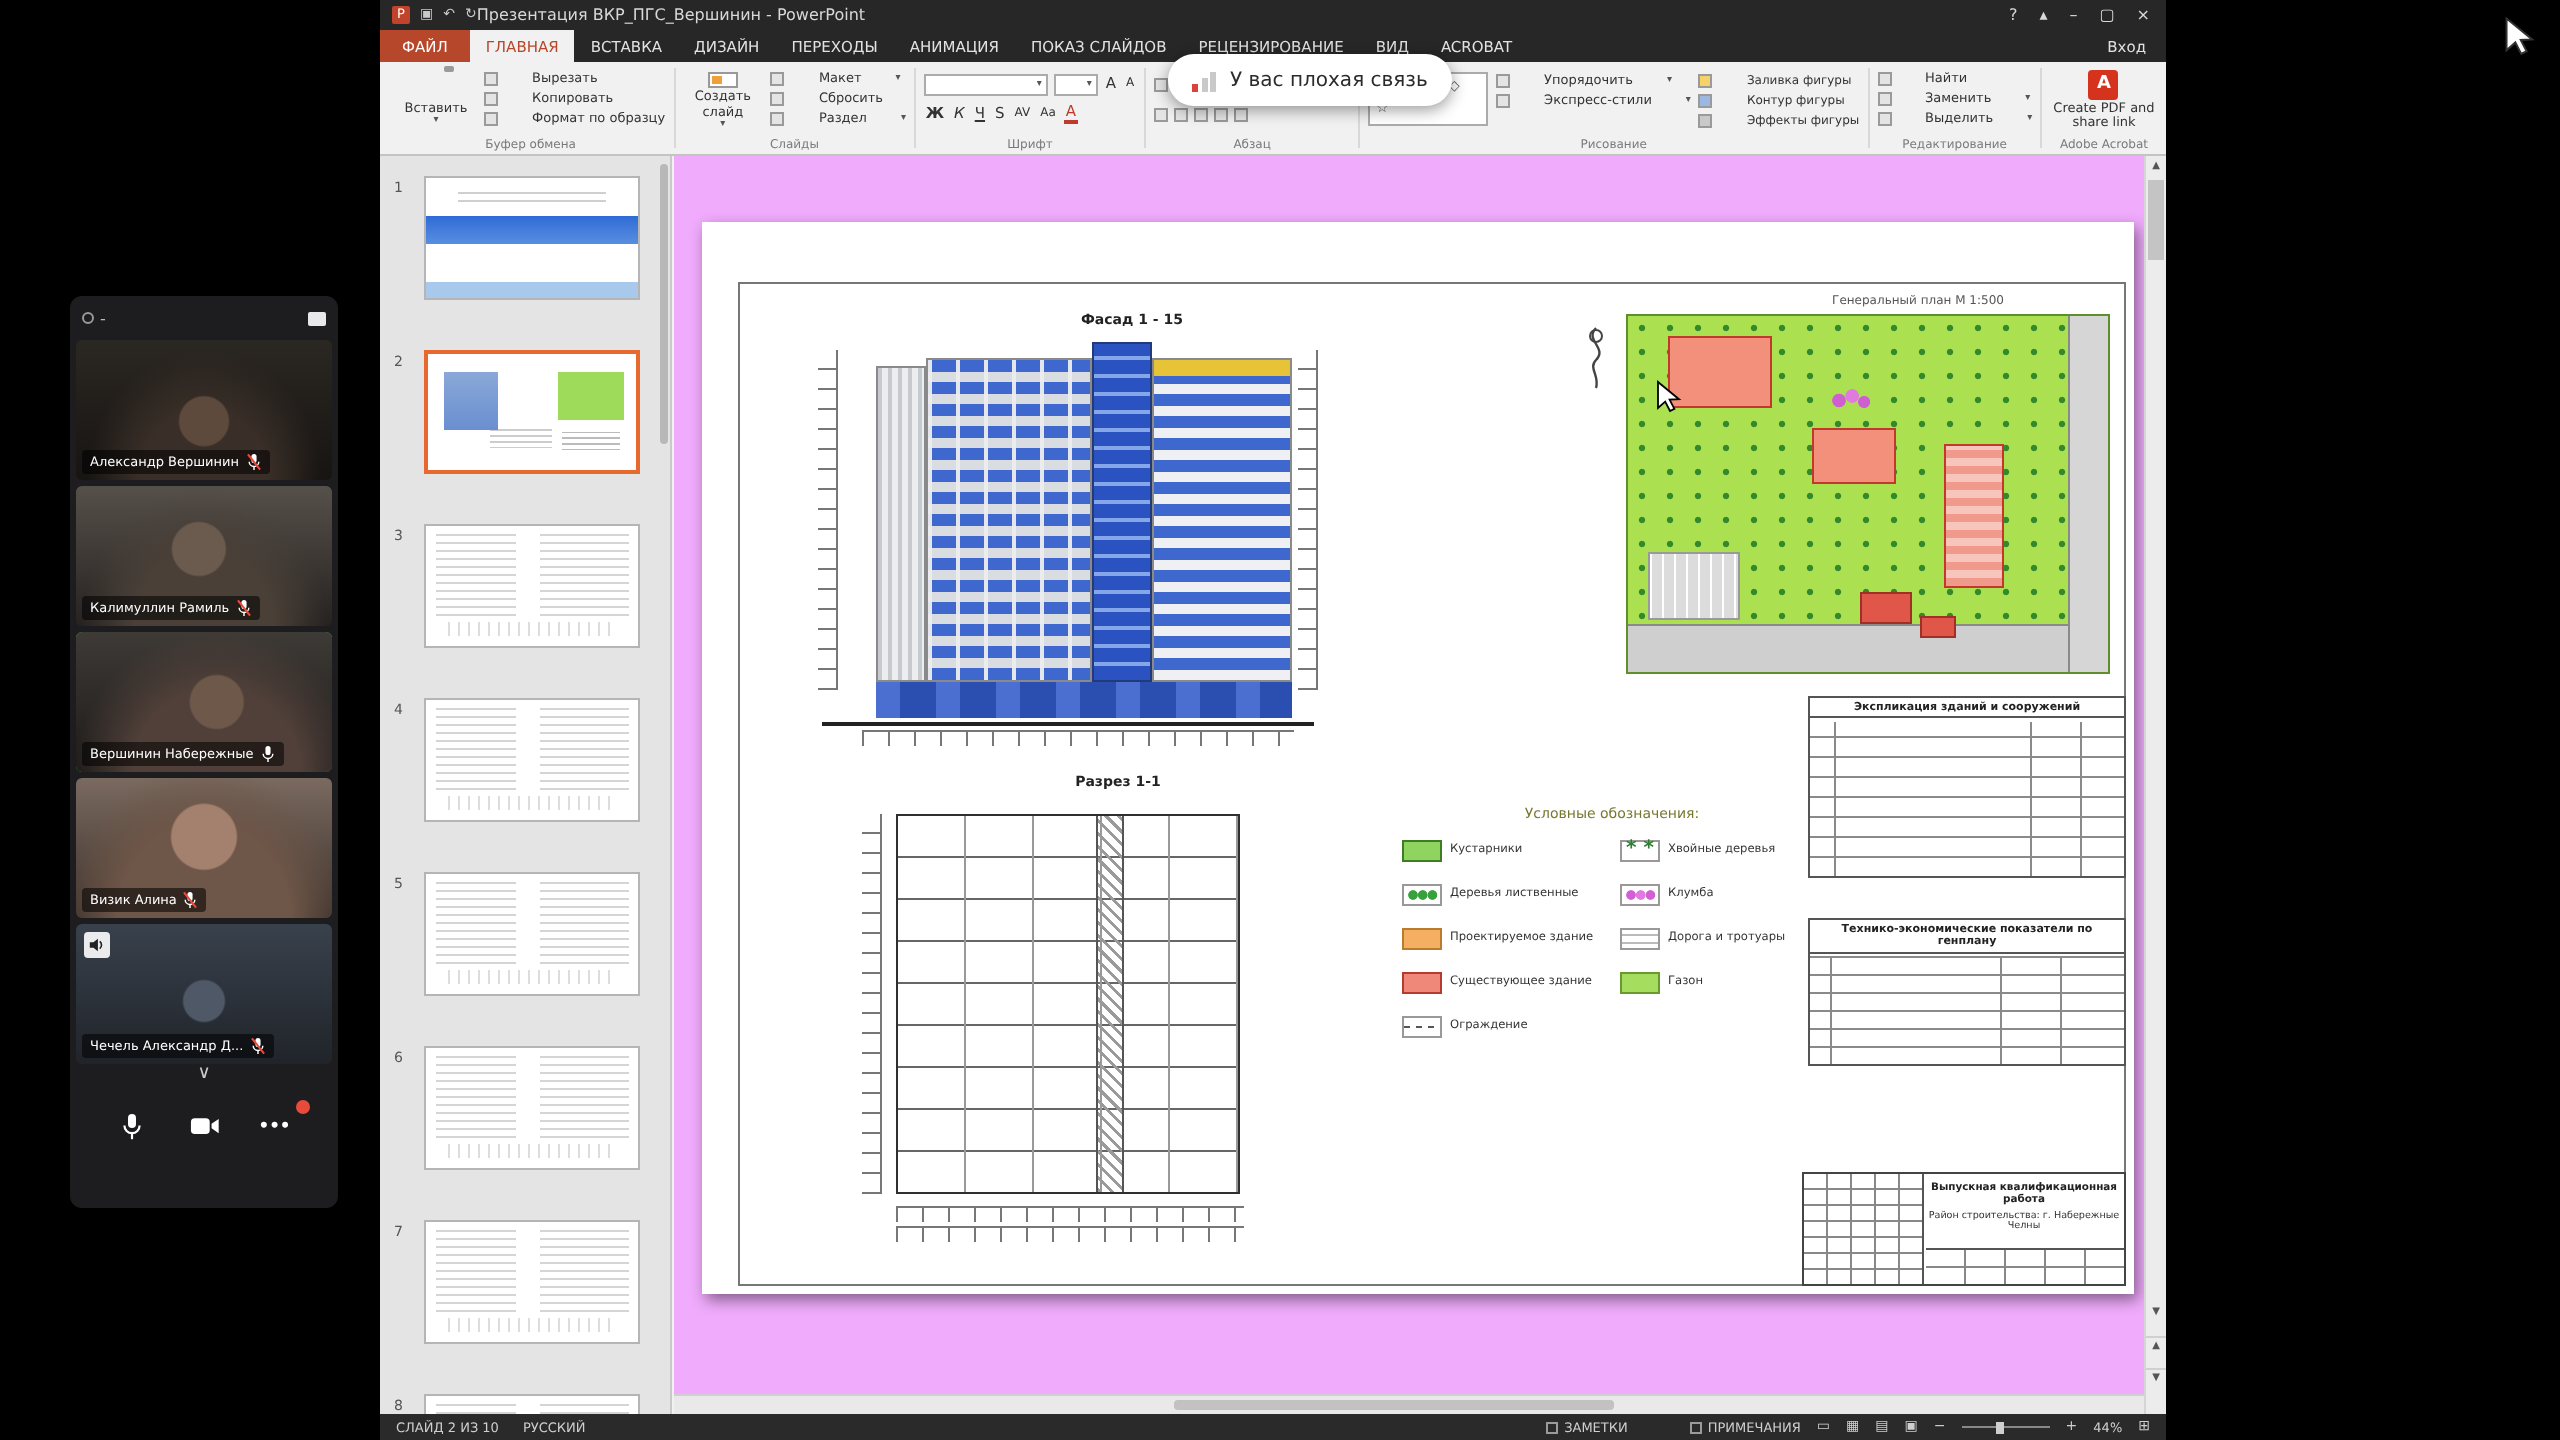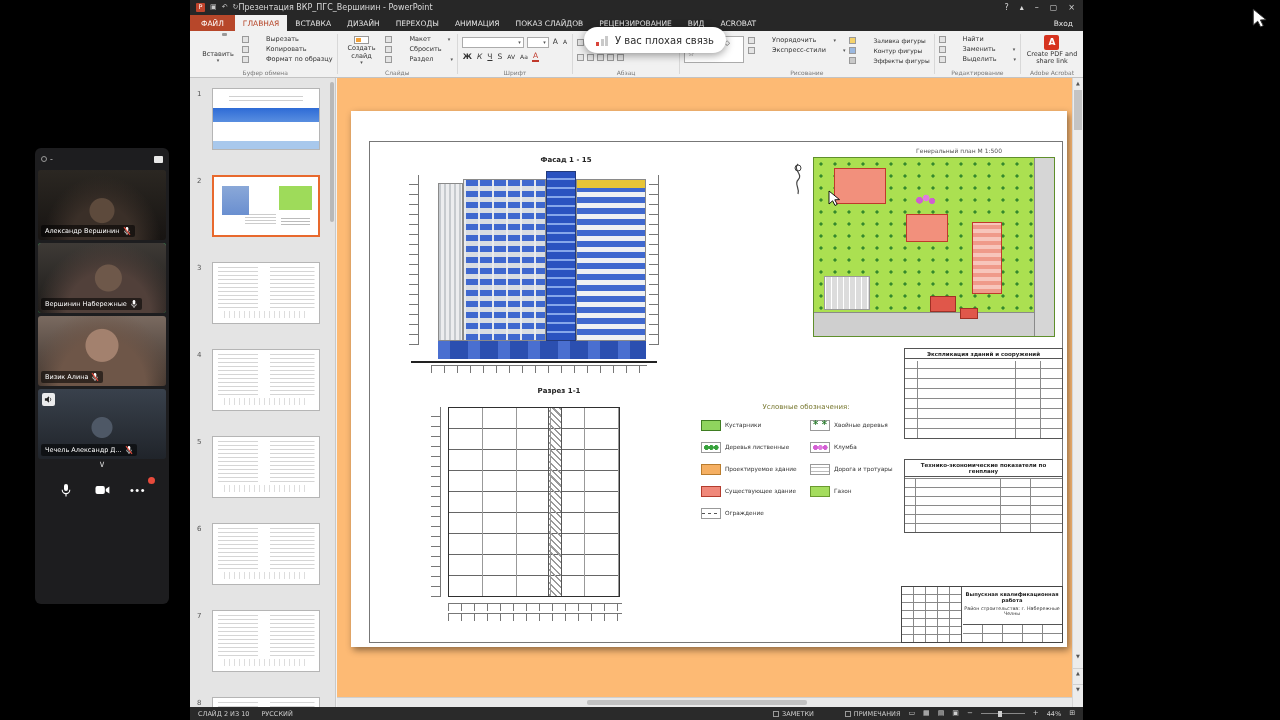--- a/index.html
+++ b/index.html
@@ -63,21 +63,21 @@
 .t2{background:
  linear-gradient(#8aa8d8,#6a8fd0) no-repeat 10% 32%/26% 50%,
  linear-gradient(#9edb5a,#9edb5a) no-repeat 92% 28%/32% 42%,
  repeating-linear-gradient(0deg,#ccc 0 1px,transparent 1px 3px) no-repeat 42% 78%/30% 18%,
  repeating-linear-gradient(0deg,#bbb 0 1px,transparent 1px 3px) no-repeat 90% 80%/28% 16%,#fff;}
 .sk{background:
  repeating-linear-gradient(0deg,#d5d5d5 0 1px,transparent 1px 4px) no-repeat 8% 15%/38% 70%,
  repeating-linear-gradient(0deg,#d5d5d5 0 1px,transparent 1px 4px) no-repeat 92% 15%/42% 70%,
  repeating-linear-gradient(90deg,#ddd 0 1px,transparent 1px 5px) no-repeat 50% 90%/80% 12%,#fff;}
 .tscroll{position:absolute;right:1px;top:4px;width:4px;height:140px;background:#b8b8b8;border-radius:2px;}
-.slide-area{position:absolute;left:147px;top:0;right:11px;height:100%;background:#fdba74;}
+.slide-area{position:absolute;left:147px;top:0;right:11px;height:100%;background:#f0abfc;}
 .slide{position:absolute;left:14px;top:33px;width:716px;height:536px;background:#fff;box-shadow:2px 3px 7px rgba(0,0,0,.45);}
 .hscroll{position:absolute;left:0;right:0;bottom:0;height:10px;background:#e9e9e9;border-top:1px solid #cfcfcf;}
 .hthumb{position:absolute;left:34%;width:30%;top:2px;bottom:2px;background:#c2c2c2;border-radius:2px;}
 .vscroll{position:absolute;right:0;top:0;width:11px;height:100%;background:#ececec;border-left:1px solid #d5d5d5;}
 .vs-ar{position:absolute;left:0;width:100%;text-align:center;font-size:5px;color:#555;line-height:1.6;}
 .vs-thumb{position:absolute;left:1px;right:1px;top:12px;height:40px;background:#c4c4c4;}
 .pg{border-top:1px solid #d0d0d0;}
 
 
 .frame{position:absolute;left:18px;top:30px;width:694px;height:502px;border:1px solid #777;}
@@ -592,20 +592,32 @@
         <span>Александр Вершинин</span>
         <svg width="8" height="10" viewBox="0 0 10 12">
             <rect x="3.4" y="1" width="3.2" height="5.6" rx="1.6" fill="#fff"></rect>
             <path d="M2 5.8a3 3 0 0 0 6 0" fill="none" stroke="#fff" stroke-width="0.9"></path>
             <line x1="5" y1="8.8" x2="5" y2="11" stroke="#fff" stroke-width="0.9"></line>
             <line x1="1.2" y1="1.2" x2="8.8" y2="10.8" stroke="#e84b3c" stroke-width="1.3"></line>
           </svg>
       </div>
     </div>
 
+    <div class="tile">
+      <div class="vid v2"></div>
+      <div class="nameplate">
+        <span>Калимуллин Рамиль</span>
+        <svg width="8" height="10" viewBox="0 0 10 12">
+            <rect x="3.4" y="1" width="3.2" height="5.6" rx="1.6" fill="#fff"></rect>
+            <path d="M2 5.8a3 3 0 0 0 6 0" fill="none" stroke="#fff" stroke-width="0.9"></path>
+            <line x1="5" y1="8.8" x2="5" y2="11" stroke="#fff" stroke-width="0.9"></line>
+            <line x1="1.2" y1="1.2" x2="8.8" y2="10.8" stroke="#e84b3c" stroke-width="1.3"></line>
+          </svg>
+      </div>
+    </div>
 
     <div class="tile active">
       <div class="vid v3"></div>
       <div class="nameplate">
         <span>Вершинин Набережные</span>
         <svg width="8" height="10" viewBox="0 0 10 12">
             <rect x="3.4" y="1" width="3.2" height="5.6" rx="1.6" fill="#fff"></rect>
             <path d="M2 5.8a3 3 0 0 0 6 0" fill="none" stroke="#fff" stroke-width="0.9"></path>
             <line x1="5" y1="8.8" x2="5" y2="11" stroke="#fff" stroke-width="0.9"></line>
           </svg>

